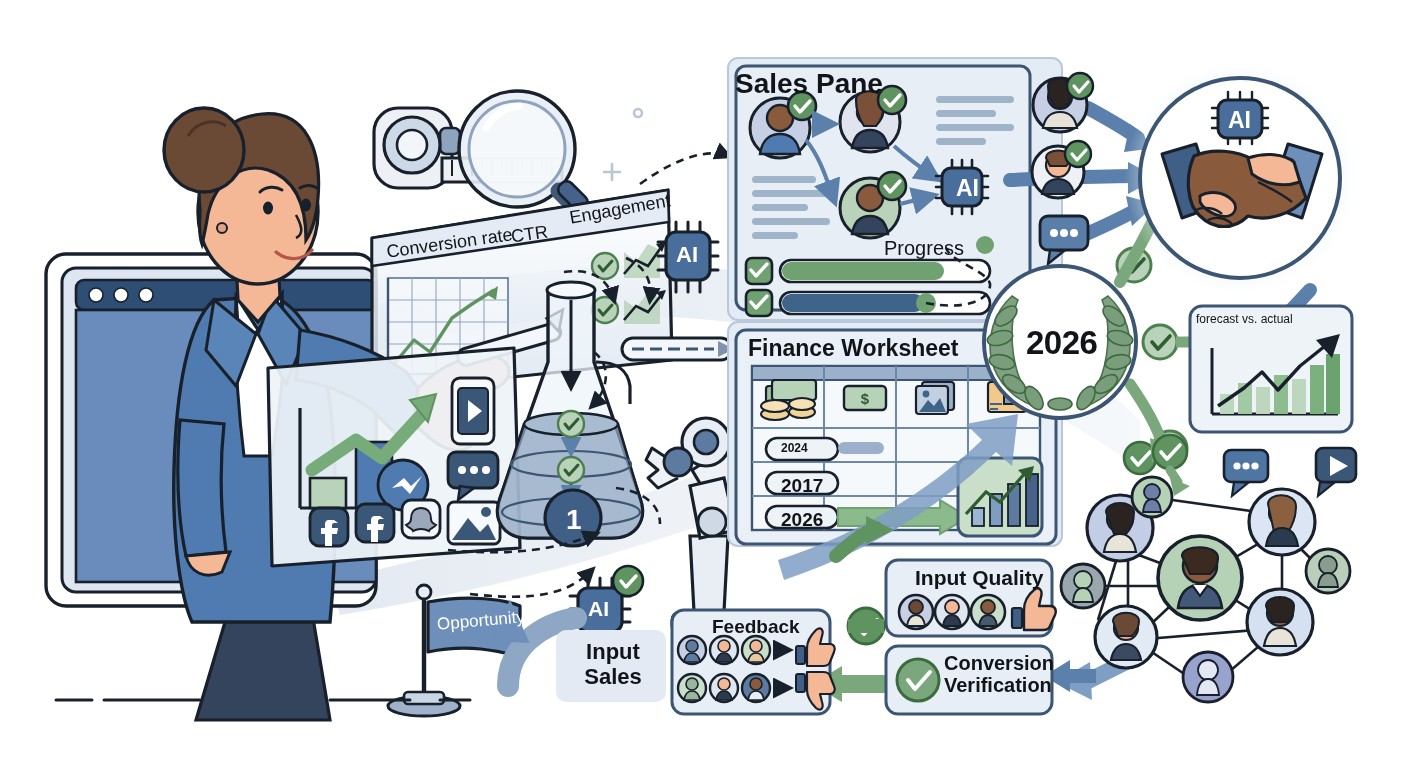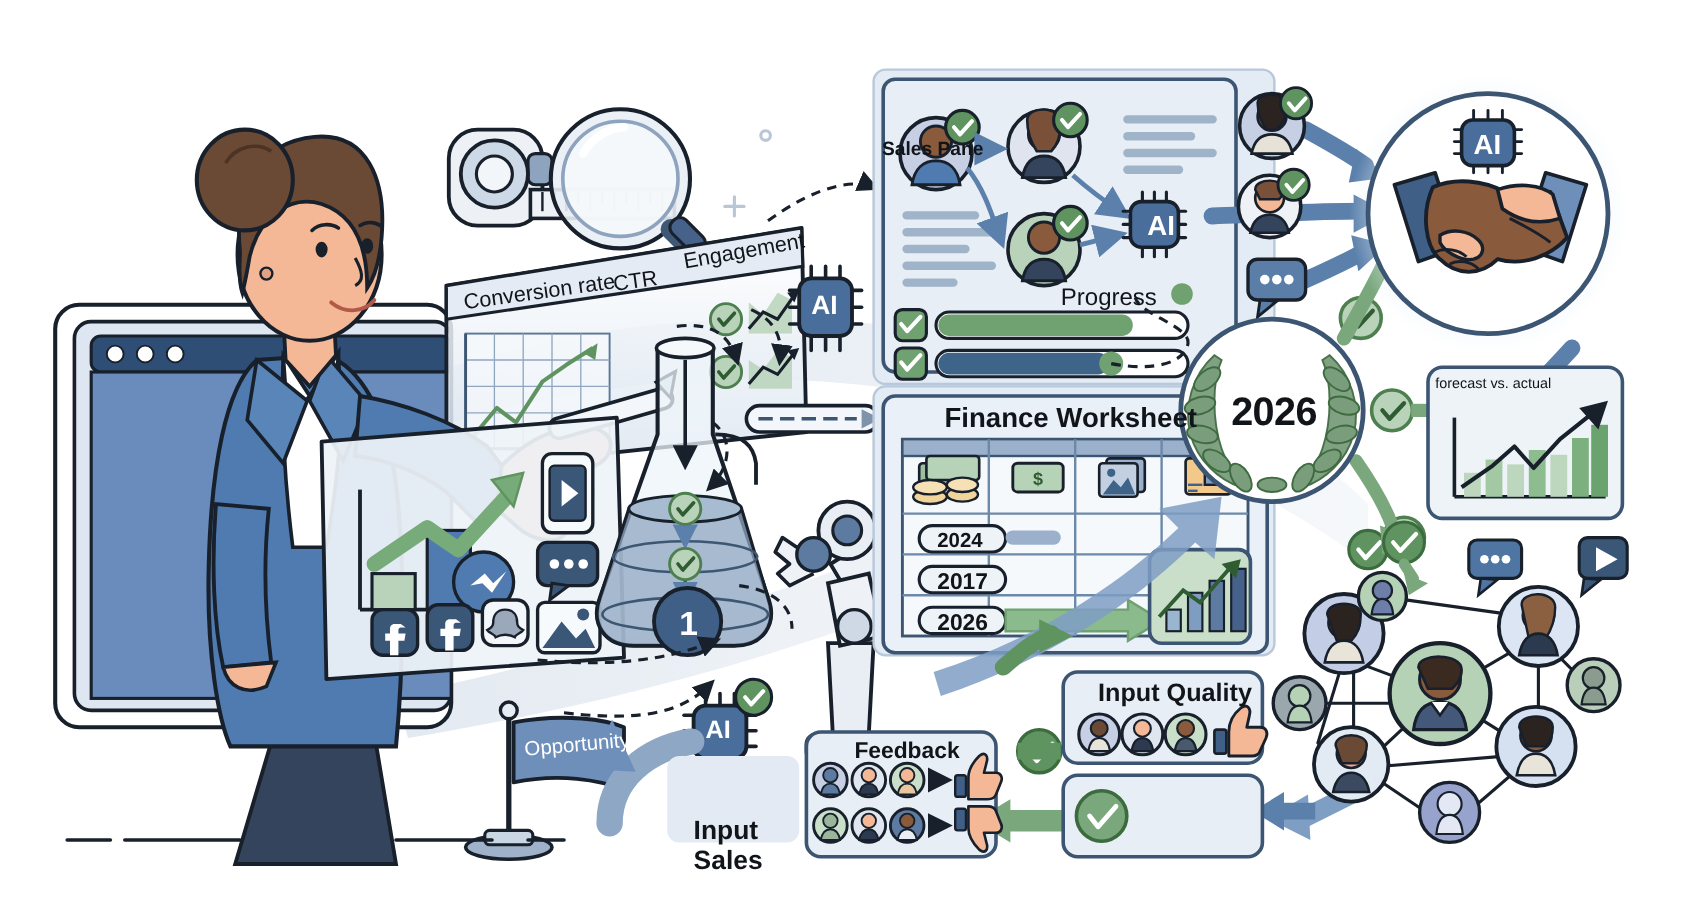--- a/index.html
+++ b/index.html
@@ -797,40 +797,44 @@
   </g>
 
   <g stroke="#18202b" stroke-width="3" stroke-linecap="round">
     <line x1="56" y1="700" x2="92" y2="700"></line>
     <line x1="104" y1="700" x2="200" y2="700"></line>
     <line x1="330" y1="700" x2="410" y2="700"></line>
     <line x1="440" y1="700" x2="470" y2="700"></line>
   </g>
 </svg>
 
-<div class="lbl" style="left:735px;top:68px;font-size:16px;margin-top:48px;">Sales Pane</div>
+<div class="lbl" style="left:735px;top:68px;font-size:28px;">Sales Pane</div>
 
 <div class="lbl thin" style="left:884px;top:212px;font-size:20px;margin-top:25px;">Progress</div>
 
-<div class="lbl" style="left:748px;top:335px;font-size:23px;margin-left:39px;">Finance Worksheet</div>
-
-<div class="lbl" style="left:781px;top:441px;font-size:17px;">2024</div>
+<div class="lbl" style="left:748px;top:335px;font-size:23px;">Finance Worksheet</div>
+
+<div class="lbl" style="left:781px;top:441px;font-size:12px;">2024</div>
 <div class="lbl" style="left:781px;top:475px;font-size:19px;">2017</div>
 <div class="lbl" style="left:781px;top:509px;font-size:19px;">2026</div>
 
 <div class="lbl" style="left:1026px;top:324px;font-size:33px;letter-spacing:-0.5px;">2026</div>
 
 <div class="lbl" style="left:1196px;top:312px;font-size:12px;font-weight:normal;">forecast vs. actual</div>
 
 <div class="lbl" style="left:712px;top:616px;font-size:19px;text-align:center;">Feedback</div>
 
 <div class="lbl" style="left:915px;top:566px;font-size:21px;">Input Quality</div>
 
-
-<div class="lbl" style="left:578px;top:640px;font-size:22px;line-height:1.12;width:70px;margin-top:40px;">
+<div class="lbl" style="left:944px;top:653px;font-size:20px;line-height:1.08;">
+  <div>Conversion</div>
+  <div>Verification</div>
+</div>
+
+<div class="lbl" style="left:578px;top:640px;font-size:22px;line-height:1.12;text-align:center;width:70px;">
   <div>Input</div>
   <div>Sales</div>
 </div>
 
 <div class="lbl thin" style="left:437px;top:611px;font-size:17px;color:#ffffff;transform:rotate(-5deg);">Opportunity</div>
 
 <div class="lbl thin" style="left:386px;top:233px;font-size:18px;transform:rotate(-8deg);">Conversion rate</div>
 <div class="lbl thin" style="left:511px;top:224px;font-size:18px;transform:rotate(-8deg);">CTR</div>
 <div class="lbl thin" style="left:569px;top:199px;font-size:18px;transform:rotate(-10deg);">Engagement</div>
 

